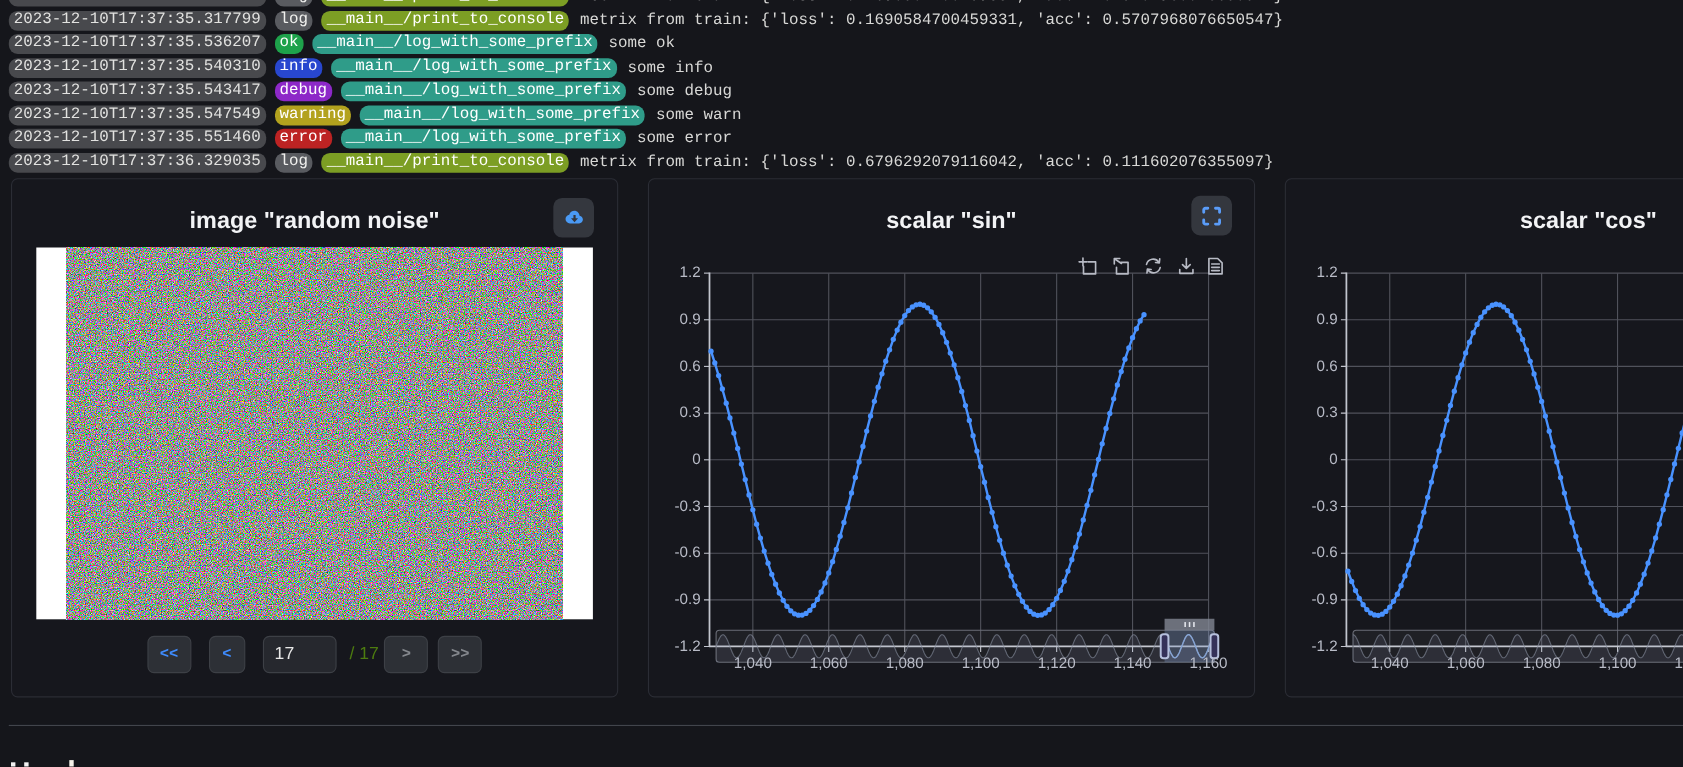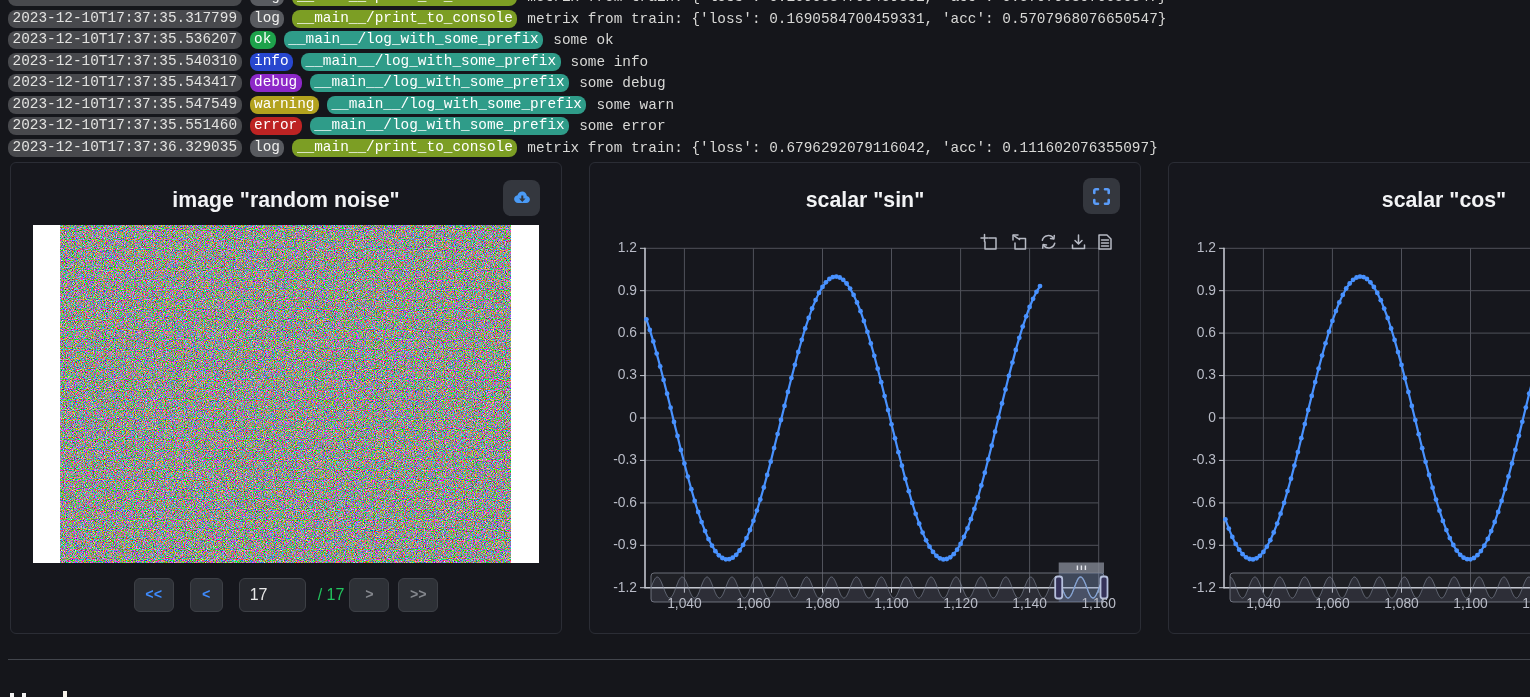--- a/index.html
+++ b/index.html
@@ -19,21 +19,21 @@
   background:#cfcfcf; filter:url(#nz); }
 .pager { position:absolute; left:0; top:415px; width:100%; display:flex; justify-content:center;
   align-items:center; gap:16px; }
 .pbtn { width:40px; height:34px; background:#2d3036; border:1px solid #3d4046; border-radius:6px;
   display:flex; align-items:center; justify-content:center; font-size:14px; font-weight:bold;
   font-family:"Liberation Mono", monospace; }
 .pbtn.on { color:#3f8cff; }
 .pbtn.off { color:#85888e; }
 .pinput { width:67px; height:34px; background:#26282e; border:1px solid #3d4046; border-radius:6px;
   color:#e8e8e8; font-size:16px; display:flex; align-items:center; padding-left:10px; }
-.ptot { color:#22c55e; font-size:16px; margin:0 -4px; }
+.ptot { color:#4d7c0f; font-size:16px; margin:0 -4px; }
 .hr { position:absolute; left:8px; right:0; top:659px; height:1px; background:#42454c; }
 </style></head>
 <body>
 <div class="lrow" style="top:-12.0px"><span class="badge" style="background:#48494d;color:#e2e2e0">2023-12-10T17:37:35.301799</span><span class="badge" style="background:#595b60;color:#f0f0ee">log</span><span class="badge" style="background:#7c9e24;color:#ffffff">__main__/print_to_console</span><span class="lmsg">metrix from train: {'loss': 0.1690584700459331, 'acc': 0.5707968076650547}</span></div><div class="lrow" style="top:9.5px"><span class="badge" style="background:#48494d;color:#e2e2e0">2023-12-10T17:37:35.317799</span><span class="badge" style="background:#595b60;color:#f0f0ee">log</span><span class="badge" style="background:#7c9e24;color:#ffffff">__main__/print_to_console</span><span class="lmsg">metrix from train: {'loss': 0.1690584700459331, 'acc': 0.5707968076650547}</span></div><div class="lrow" style="top:31.0px"><span class="badge" style="background:#48494d;color:#e2e2e0">2023-12-10T17:37:35.536207</span><span class="badge" style="background:#1ea24b;color:#ffffff">ok</span><span class="badge" style="background:#2f9c89;color:#ffffff">__main__/log_with_some_prefix</span><span class="lmsg">some ok</span></div><div class="lrow" style="top:52.5px"><span class="badge" style="background:#48494d;color:#e2e2e0">2023-12-10T17:37:35.540310</span><span class="badge" style="background:#2847cf;color:#ffffff">info</span><span class="badge" style="background:#2f9c89;color:#ffffff">__main__/log_with_some_prefix</span><span class="lmsg">some info</span></div><div class="lrow" style="top:74.0px"><span class="badge" style="background:#48494d;color:#e2e2e0">2023-12-10T17:37:35.543417</span><span class="badge" style="background:#8d28c8;color:#ffffff">debug</span><span class="badge" style="background:#2f9c89;color:#ffffff">__main__/log_with_some_prefix</span><span class="lmsg">some debug</span></div><div class="lrow" style="top:95.5px"><span class="badge" style="background:#48494d;color:#e2e2e0">2023-12-10T17:37:35.547549</span><span class="badge" style="background:#b3a21e;color:#ffffff">warning</span><span class="badge" style="background:#2f9c89;color:#ffffff">__main__/log_with_some_prefix</span><span class="lmsg">some warn</span></div><div class="lrow" style="top:117.0px"><span class="badge" style="background:#48494d;color:#e2e2e0">2023-12-10T17:37:35.551460</span><span class="badge" style="background:#bd2323;color:#ffffff">error</span><span class="badge" style="background:#2f9c89;color:#ffffff">__main__/log_with_some_prefix</span><span class="lmsg">some error</span></div><div class="lrow" style="top:138.5px"><span class="badge" style="background:#48494d;color:#e2e2e0">2023-12-10T17:37:36.329035</span><span class="badge" style="background:#595b60;color:#f0f0ee">log</span><span class="badge" style="background:#7c9e24;color:#ffffff">__main__/print_to_console</span><span class="lmsg">metrix from train: {'loss': 0.6796292079116042, 'acc': 0.111602076355097}</span></div>
 <div class="card" style="left:10px">
   <div class="ctitle">image "random noise"</div>
   <div class="cbtn" style="left:492px;top:17px">
     <svg width="20" height="20" viewBox="0 0 20 20">
       <path fill="#4a9af5" d="M10.3 3.6c-2.3 0-4.2 1.5-4.8 3.6-1.9.3-3.4 1.9-3.4 3.9 0 2.2 1.8 4 4 4h8.3c1.9 0 3.5-1.6 3.5-3.5 0-1.8-1.3-3.2-3-3.5-.3-2.5-2.3-4.5-4.6-4.5z"></path>
       <path fill="#34373e" d="M9.3 7.5h2v3h2.2L10.3 14 7.1 10.5h2.2z"></path>

